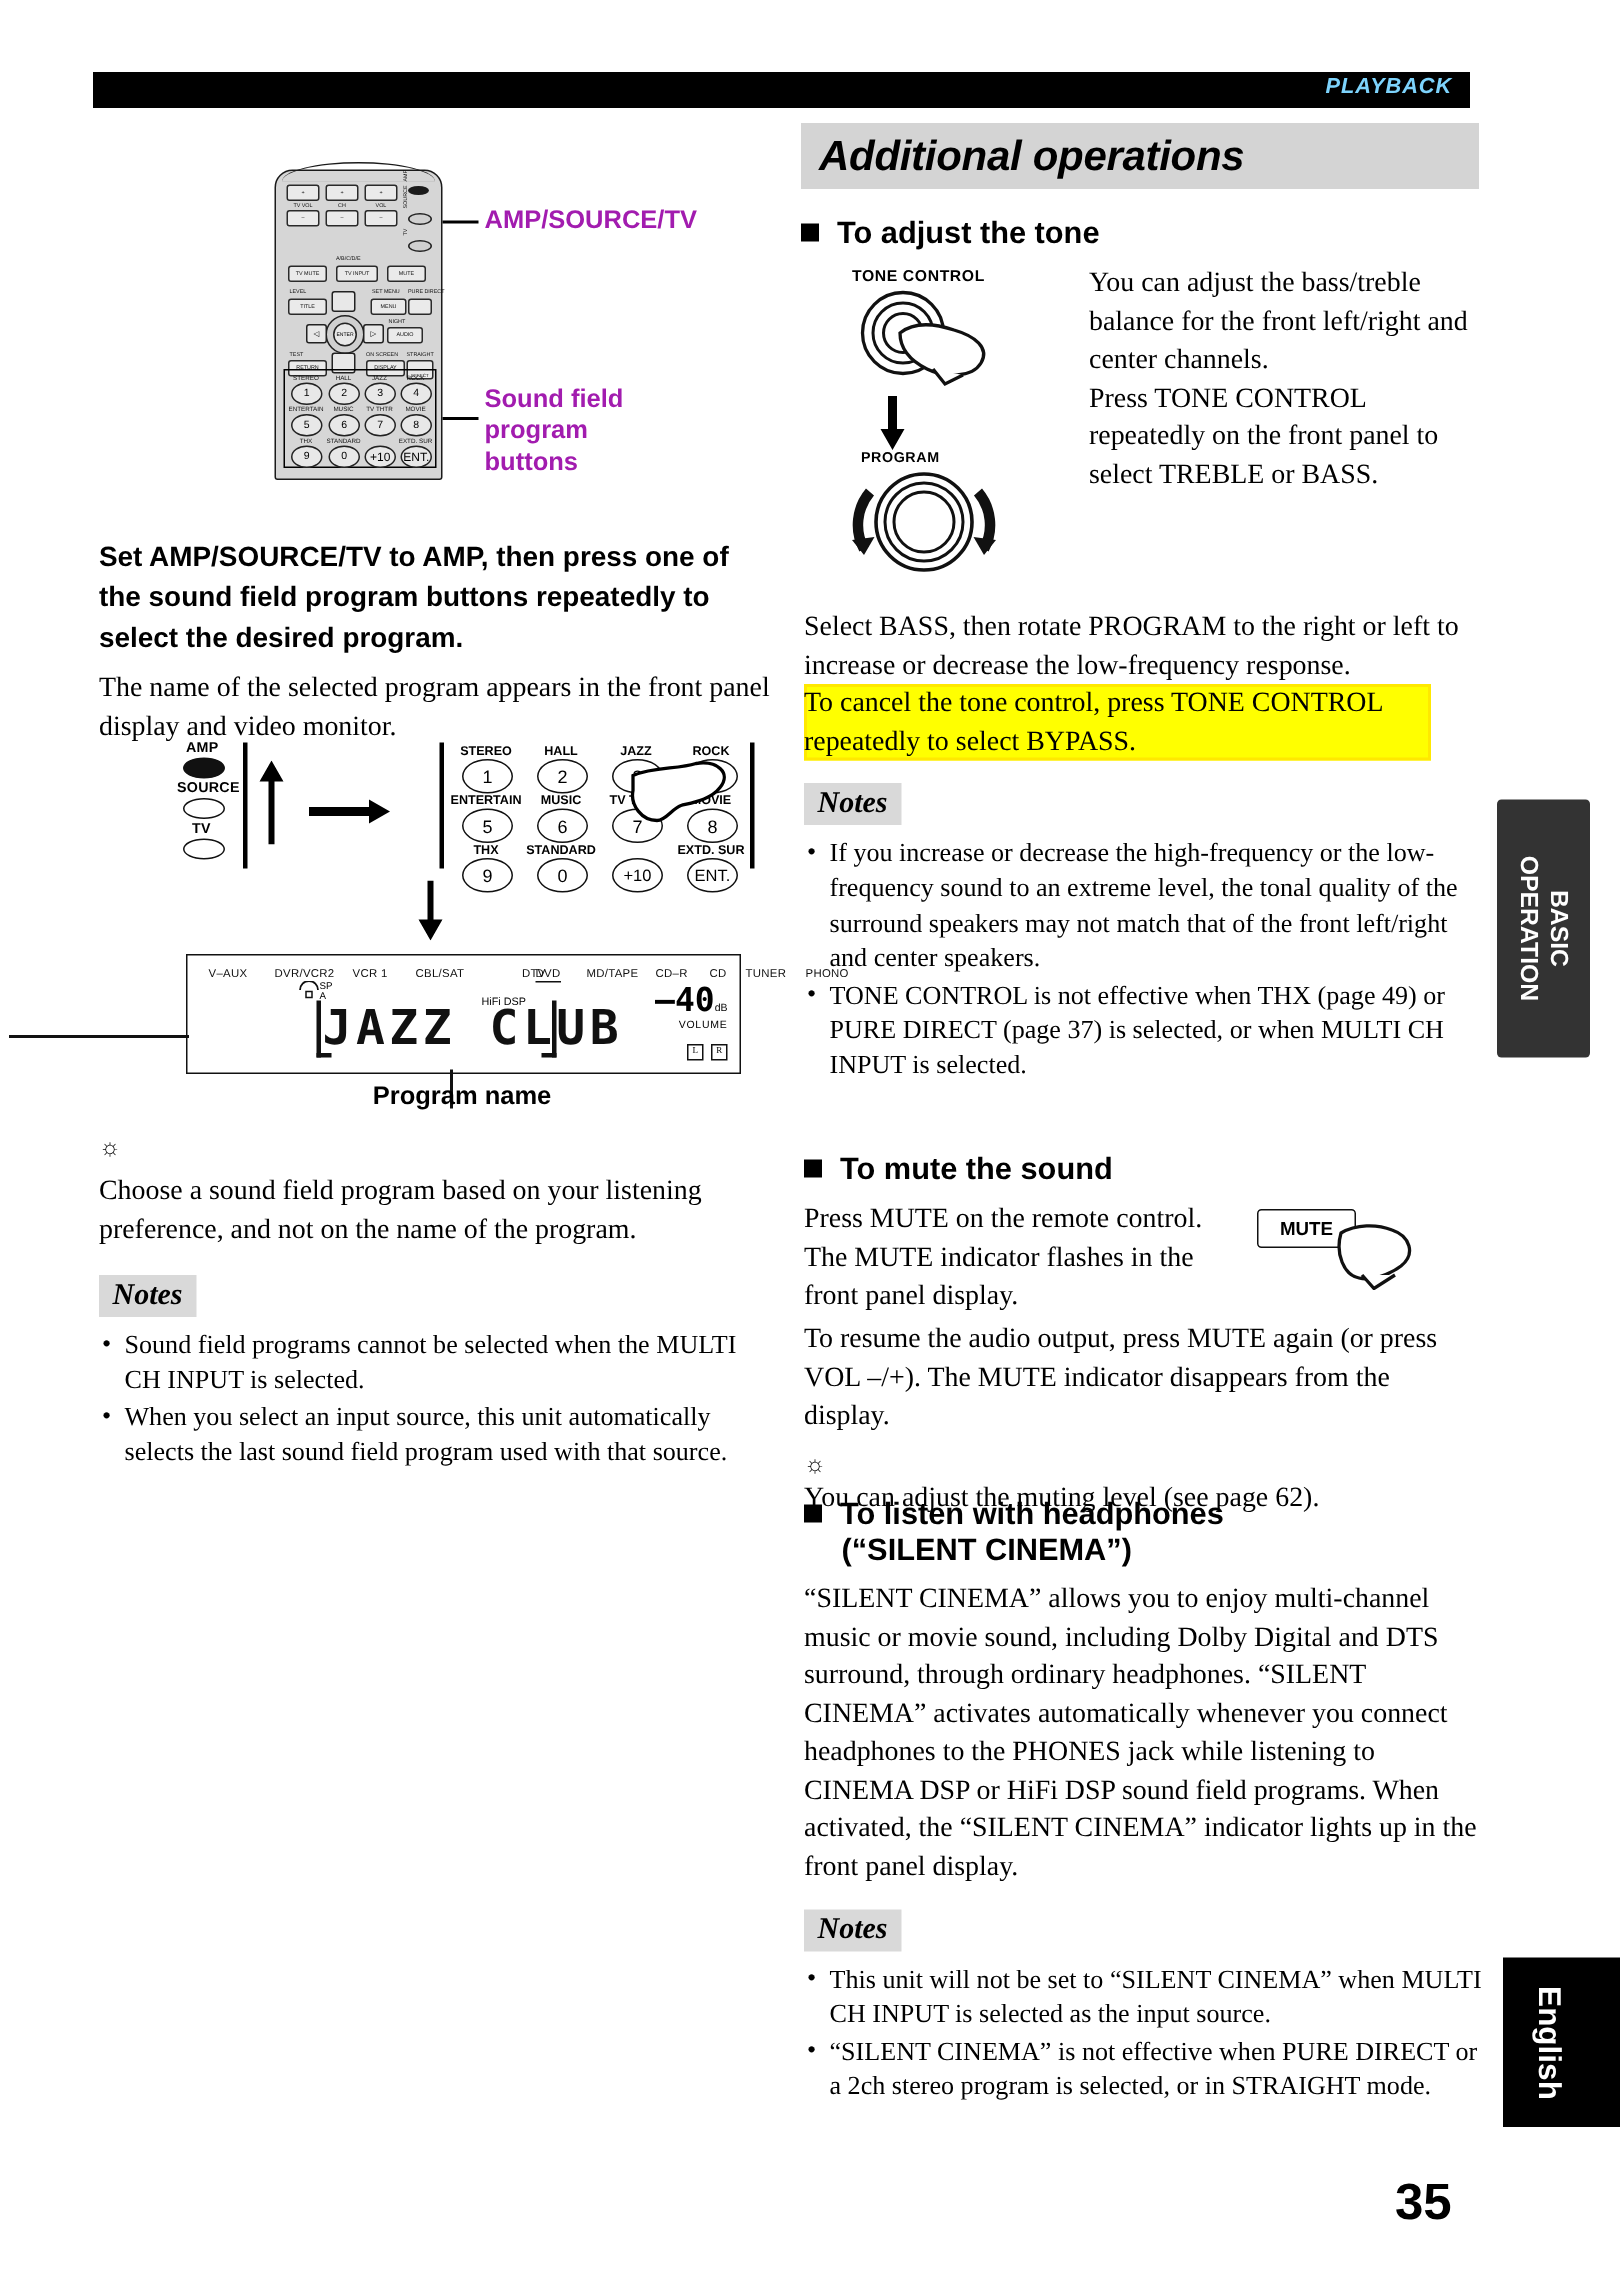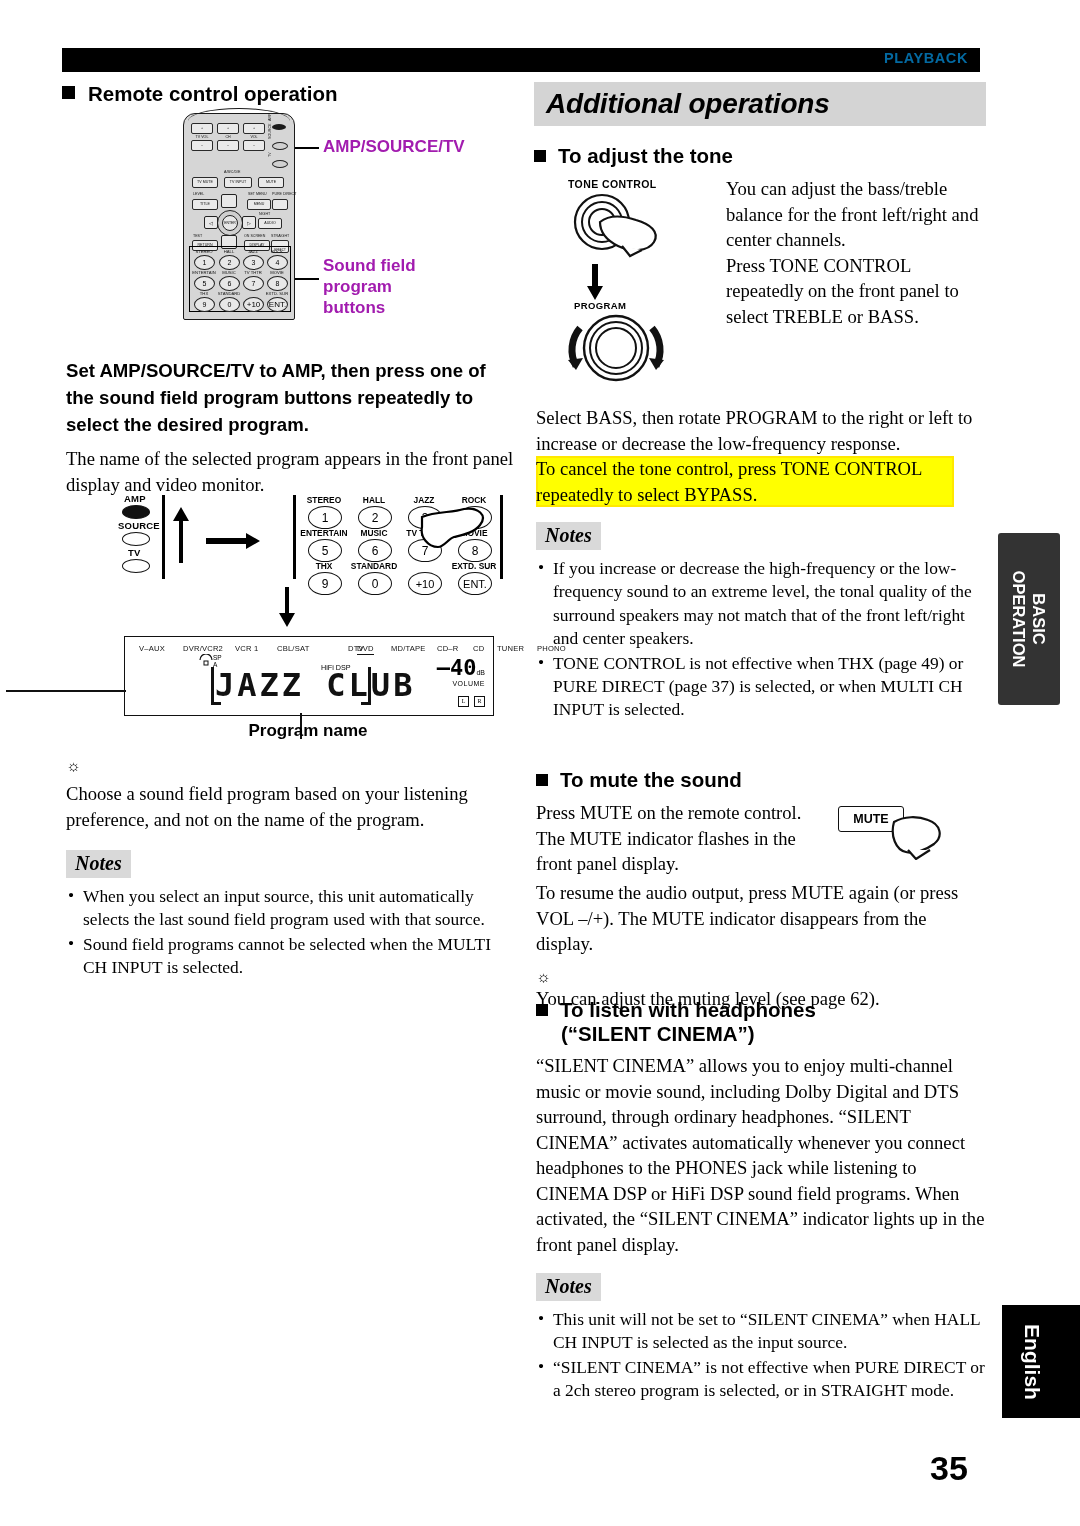--- a/index.html
+++ b/index.html
@@ -10,22 +10,22 @@
   }
   .page{position:relative;width:1080px;height:1526px;}
 
   
   .topbar{
     position:absolute;left:62px;top:48px;width:918px;height:24px;
     background:#000;
   }
   .topbar .tag{
     position:absolute;right:12px;top:2px;
-    color:#0369a1;font-family:"Liberation Sans",sans-serif;
-    font-weight:bold;font-size:14.5px;letter-spacing:.6px;
+    color:#7dd3fc;font-family:"Liberation Sans",sans-serif;
+    font-weight:bold;font-style:italic;font-size:14.5px;letter-spacing:.6px;
   }
 
   .h2{
     font-family:"Liberation Sans",sans-serif;font-weight:bold;
     font-size:20.5px;color:#000;
   }
   .sq{display:inline-block;width:13px;height:13px;background:#000;
       vertical-align:2px;margin-right:13px;}
   .sq-sm{display:inline-block;width:12px;height:12px;background:#000;
       vertical-align:1px;margin-right:12px;}
@@ -209,26 +209,20 @@
 </style>
 </head>
 <body>
 
 <div class="page">
 
   <div class="topbar">
     <div class="tag">PLAYBACK</div>
   </div>
 
-  <div class="colL">
-
-    <div class="h2">
-      <span class="sq"></span><span>Remote control operation</span>
-    </div>
-  </div>
 
   <div class="remote-wrap">
 
     <div class="remote">
 
       <div class="rrow" style="left:7px;top:9px;">
         <div style="display:flex;flex-direction:column;gap:1px;align-items:center;">
           <div class="rbtn" style="width:20px;height:9px;">+</div>
           <div class="rlab" style="position:static;">TV VOL</div>
           <div class="rbtn" style="width:20px;height:9px;">–</div>
@@ -429,22 +423,22 @@
   <div class="progname">Program name</div>
 
   <div style="position:absolute;left:66px;top:760px;width:452px;">
     <div class="tip">☼</div>
     <div class="body" style="margin-top:9px;">Choose a sound field program based on your listening preference, and not on the name of the program.</div>
 
     <div style="margin-top:18px;">
       <span class="notes-badge">Notes</span>
     </div>
     <ul class="notes">
+      <li>Sound field programs cannot be selected when the MULTI CH INPUT is selected.</li>
       <li>When you select an input source, this unit automatically selects the last sound field program used with that source.</li>
-      <li>Sound field programs cannot be selected when the MULTI CH INPUT is selected.</li>
     </ul>
   </div>
 
   <div class="colR">
     <div class="banner">
       <span>Additional operations</span>
     </div>
 
     <div class="h2" style="margin-top:18px;">
       <span class="sq-sm"></span><span>To adjust the tone</span>
@@ -525,21 +519,21 @@
     <div class="h2">
       <span class="sq-sm"></span><span>To listen with headphones</span>
       <div style="padding-left:25px;">(“SILENT CINEMA”)</div>
     </div>
     <div class="body" style="margin-top:7px;">“SILENT CINEMA” allows you to enjoy multi-channel music or movie sound, including Dolby Digital and DTS surround, through ordinary headphones. “SILENT CINEMA” activates automatically whenever you connect headphones to the PHONES jack while listening to CINEMA DSP or HiFi DSP sound field programs. When activated, the “SILENT CINEMA” indicator lights up in the front panel display.</div>
 
     <div style="margin-top:16px;">
       <span class="notes-badge">Notes</span>
     </div>
     <ul class="notes">
-      <li>This unit will not be set to “SILENT CINEMA” when HALL CH INPUT is selected as the input source.</li>
+      <li>This unit will not be set to “SILENT CINEMA” when MULTI CH INPUT is selected as the input source.</li>
       <li>“SILENT CINEMA” is not effective when PURE DIRECT or a 2ch stereo program is selected, or in STRAIGHT mode.</li>
     </ul>
   </div>
 
   <div class="tab-basic">
     <div class="v">
       <span>BASIC</span><br><span>OPERATION</span>
     </div>
   </div>
 

